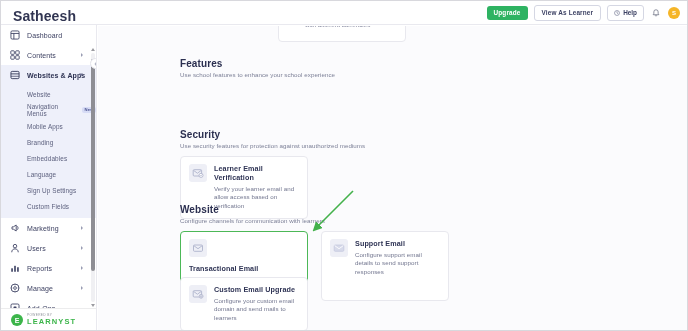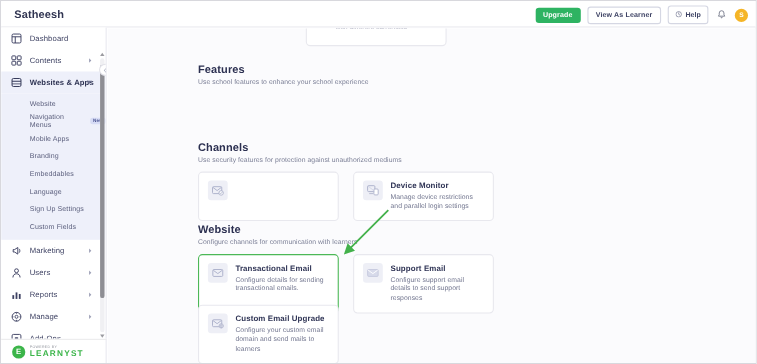--- a/index.html
+++ b/index.html
@@ -20,21 +20,21 @@
   
   .topbar {
     position: absolute; left: 0; top: 0;
     width: 686px; height: 24px;
     background: #ffffff;
     border-bottom: 1px solid #e9e9ef;
     display: flex; align-items: center;
   }
   .brand-title {
     position: absolute; left: 12px; top: 7px;
-    font-size: 10px; font-weight: bold; color: #313552;
+    font-size: 14px; font-weight: bold; color: #313552;
     letter-spacing: .1px;
   }
   .topbar-right {
     position: absolute; right: 7px; top: 4px;
     display: flex; align-items: center; gap: 6px;
   }
   .btn-upgrade {
     background: #2eb362; color: #fff;
     font-size: 6.4px; font-weight: bold;
     padding: 4px 7px; border-radius: 3px;
@@ -178,21 +178,21 @@
     width: 128px; height: 32px;
     background: #fff; border: 1px solid #e8e8ee;
     border-radius: 4px; overflow: hidden;
   }
   .cutoff-text {
     position: absolute; left: 26px; top: 1px;
     font-size: 6.2px; color: #72768f; line-height: 1.45;
     width: 96px;
   }
 
-  .highlight { border: 1.6px solid #4cb857 !important; }
+  .highlight { border: 1.6px solid #4cb857 !important; flex-direction: column; }
 
   .arrow-svg { position: absolute; left: 0; top: 0; pointer-events: none; }
 </style>
 </head>
 <body>
 
 <div class="frame">
 
   <div class="topbar">
     <div class="brand-title">Satheesh</div>
@@ -366,45 +366,35 @@
       <div class="cutoff-card">
         <div class="cutoff-text">Sell content in multiple locations with different currencies</div>
       </div>
 
       <div style="position:absolute; left:82px; top:32px;">
         <div class="section-title">Features</div>
         <div class="section-sub">Use school features to enhance your school experience</div>
       </div>
 
       <div style="position:absolute; left:82px; top:103px;">
-        <div class="section-title">Channels</div>
+        <div class="section-title">Security</div>
         <div class="section-sub">Use security features for protection against unauthorized mediums</div>
         <div class="card-row" style="margin-top:7px;">
           <div class="card">
             <div class="card-icon">
               <svg width="12" height="12" viewBox="0 0 20 20">
                   <rect x="2" y="4.5" width="14" height="10.5" rx="1.6" fill="none" stroke="#aeb3cc" stroke-width="1.5"></rect>
                   <path d="m2.6 5.6 6.4 4.8 6.4-4.8" fill="none" stroke="#aeb3cc" stroke-width="1.5" stroke-linejoin="round"></path>
                   <circle cx="15" cy="14" r="3.4" fill="#fff" stroke="#aeb3cc" stroke-width="1.4"></circle>
                   <path d="m13.5 14 1.1 1.2 2-2.3" fill="none" stroke="#aeb3cc" stroke-width="1.3" stroke-linecap="round" stroke-linejoin="round"></path>
                 </svg>
             </div>
-          </div>
-          <div class="card">
-            <div class="card-icon">
-              <svg width="12" height="12" viewBox="0 0 20 20">
-                  <rect x="2" y="3" width="11" height="9" rx="1.5" fill="none" stroke="#aeb3cc" stroke-width="1.5"></rect>
-                  <rect x="11.5" y="8" width="6.5" height="9" rx="1.5" fill="#fff" stroke="#aeb3cc" stroke-width="1.4"></rect>
-                  <path d="M5 15h5" stroke="#aeb3cc" stroke-width="1.3" stroke-linecap="round"></path>
-                  <path d="M2.5 3.5 12.5 11.5" stroke="#c9cde0" stroke-width="1.1"></path>
-                </svg>
-            </div>
             <div>
-              <div class="card-title">Device Monitor</div>
-              <div class="card-desc">Manage device restrictions and parallel login settings</div>
+              <div class="card-title">Learner Email Verification</div>
+              <div class="card-desc">Verify your learner email and allow access based on verification</div>
             </div>
           </div>
         </div>
       </div>
 
       <div style="position:absolute; left:82px; top:178px;">
         <div class="section-title">Website</div>
         <div class="section-sub">Configure channels for communication with learners</div>
         <div class="card-row" style="margin-top:7px;">
           <div class="card highlight">

